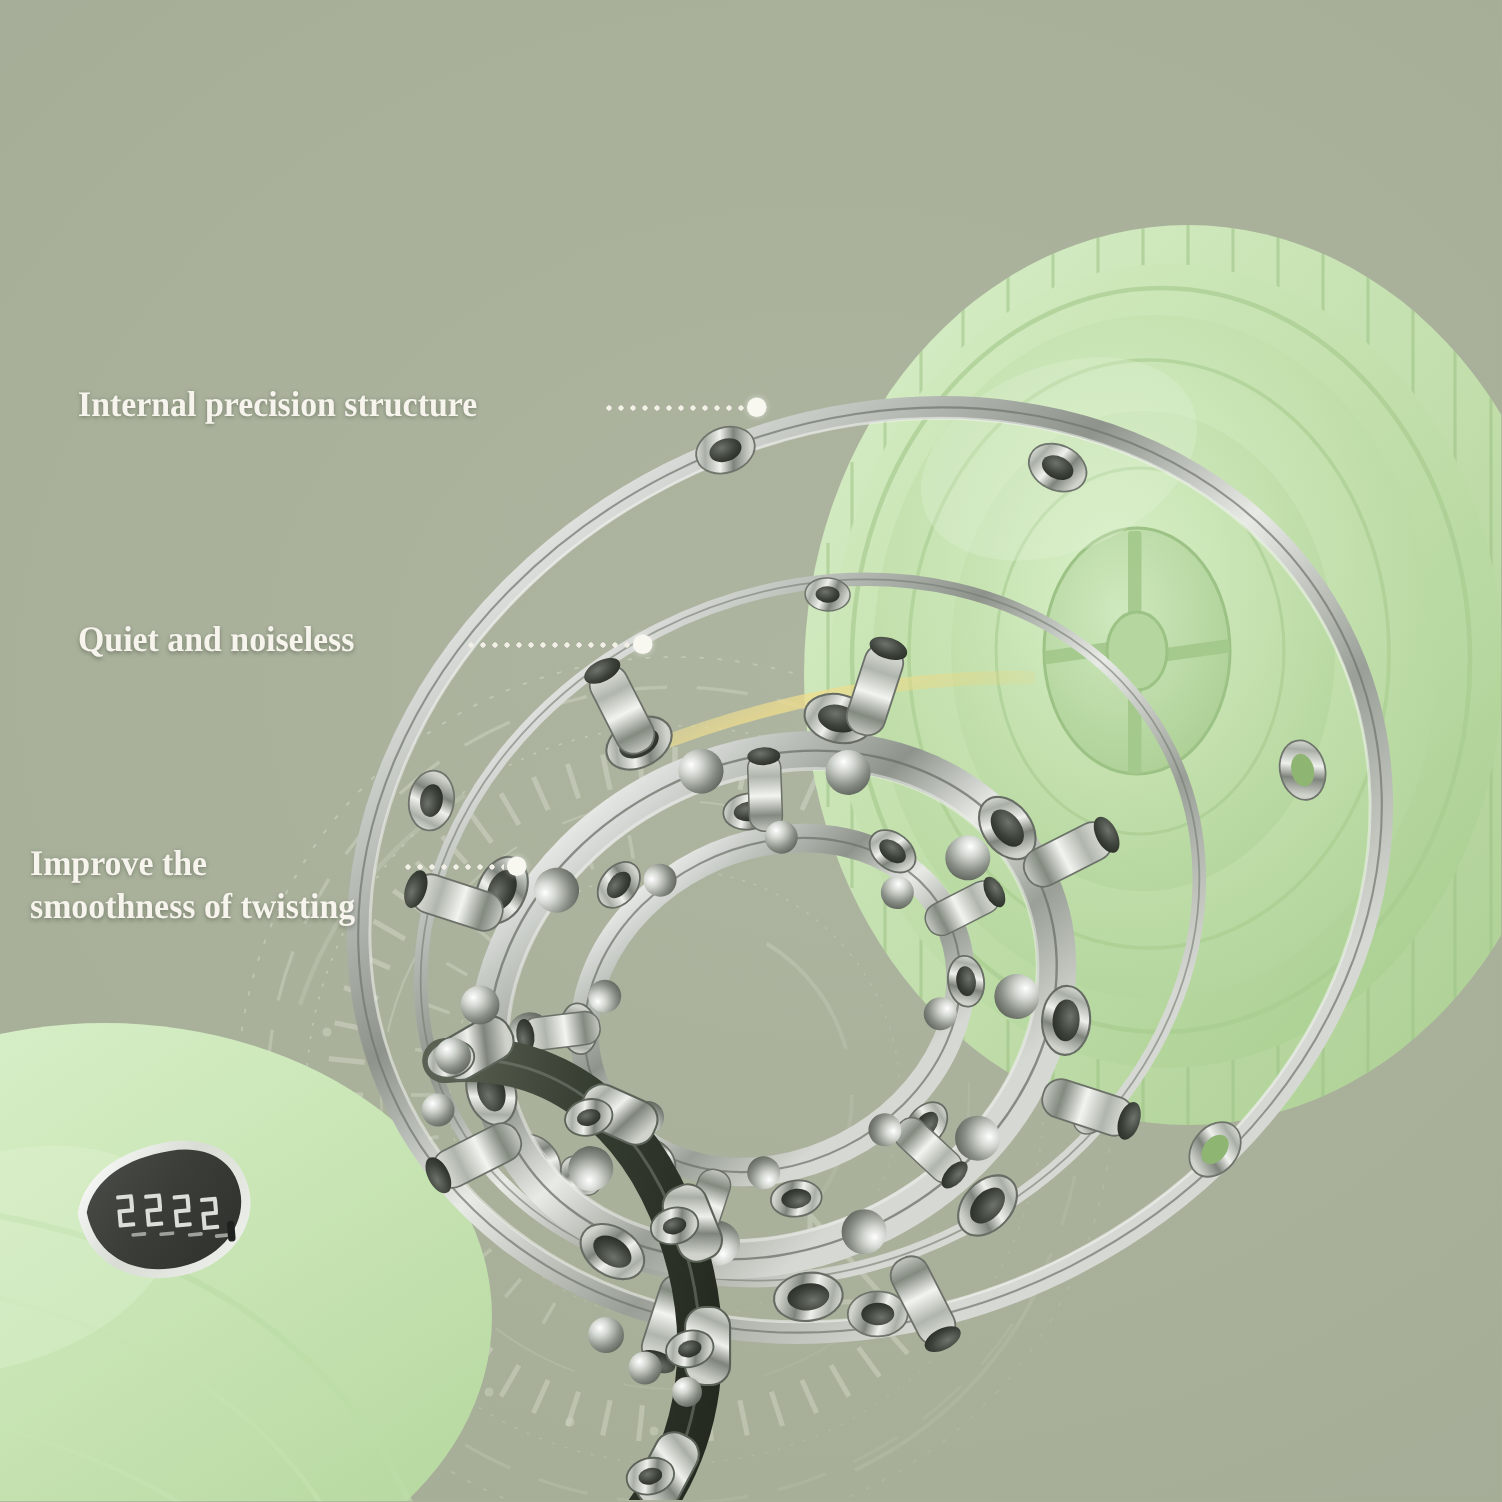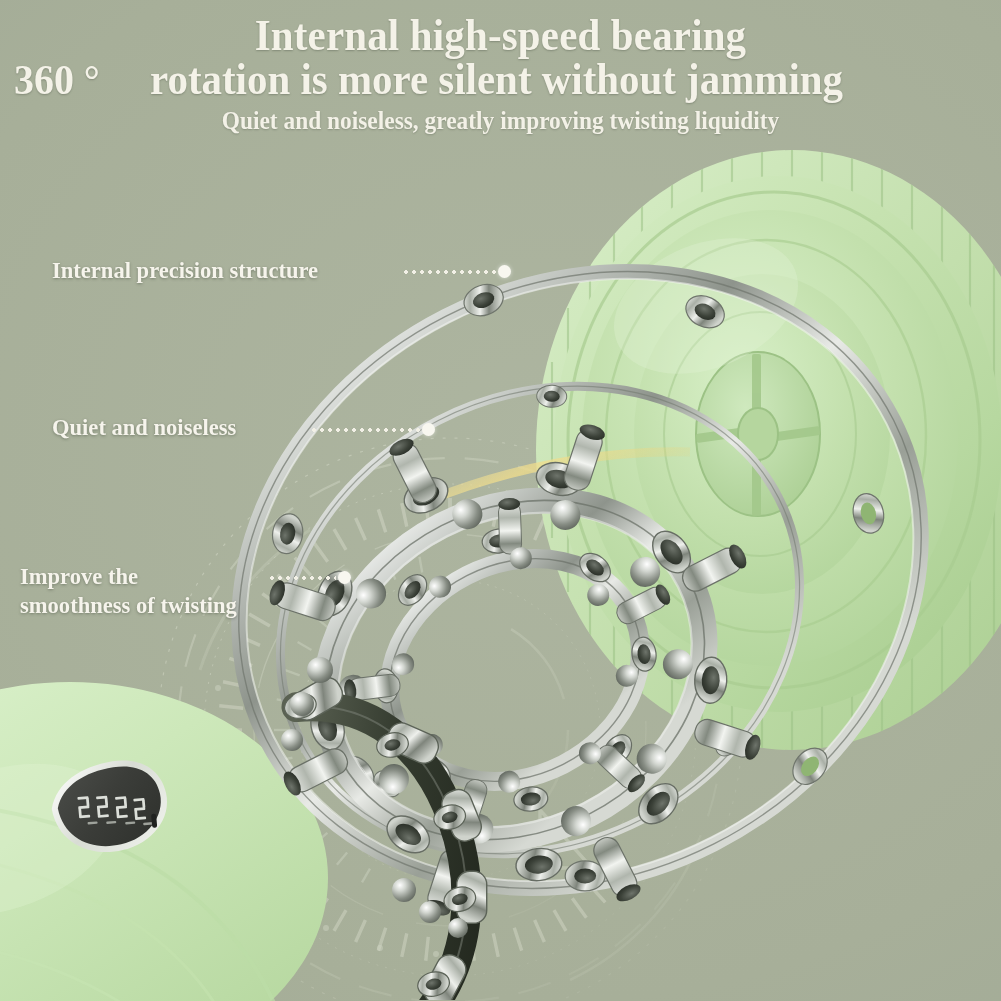--- a/index.html
+++ b/index.html
@@ -710,26 +710,20 @@
         <circle cx="190" cy="470" r="13" fill="url(#ballG)"></circle>
         <circle cx="172" cy="504" r="12" fill="url(#ballG)"></circle>
         <circle cx="162" cy="540" r="11" fill="url(#ballG)"></circle>
         <circle cx="274" cy="690" r="12" fill="url(#ballG)"></circle>
         <circle cx="300" cy="712" r="11" fill="url(#ballG)"></circle>
         <circle cx="328" cy="728" r="10" fill="url(#ballG)"></circle>
       </g>
     </svg>
   </div>
 
-  <div id="head">
-    <div class="h-line1 nosel">Internal high-speed bearing</div>
-    <div class="h-deg nosel">360 °</div>
-    <div class="h-line2 nosel">rotation is more silent without jamming</div>
-    <div class="h-sub nosel">Quiet and noiseless, greatly improving twisting liquidity</div>
-  </div>
 
   <div class="callout c1 nosel">Internal precision structure</div>
   <div class="leader" id="lead1">
     <div class="dots"></div>
     <div class="tip"></div>
   </div>
 
   <div class="callout c2 nosel">Quiet and noiseless</div>
   <div class="leader" id="lead2">
     <div class="dots"></div>

